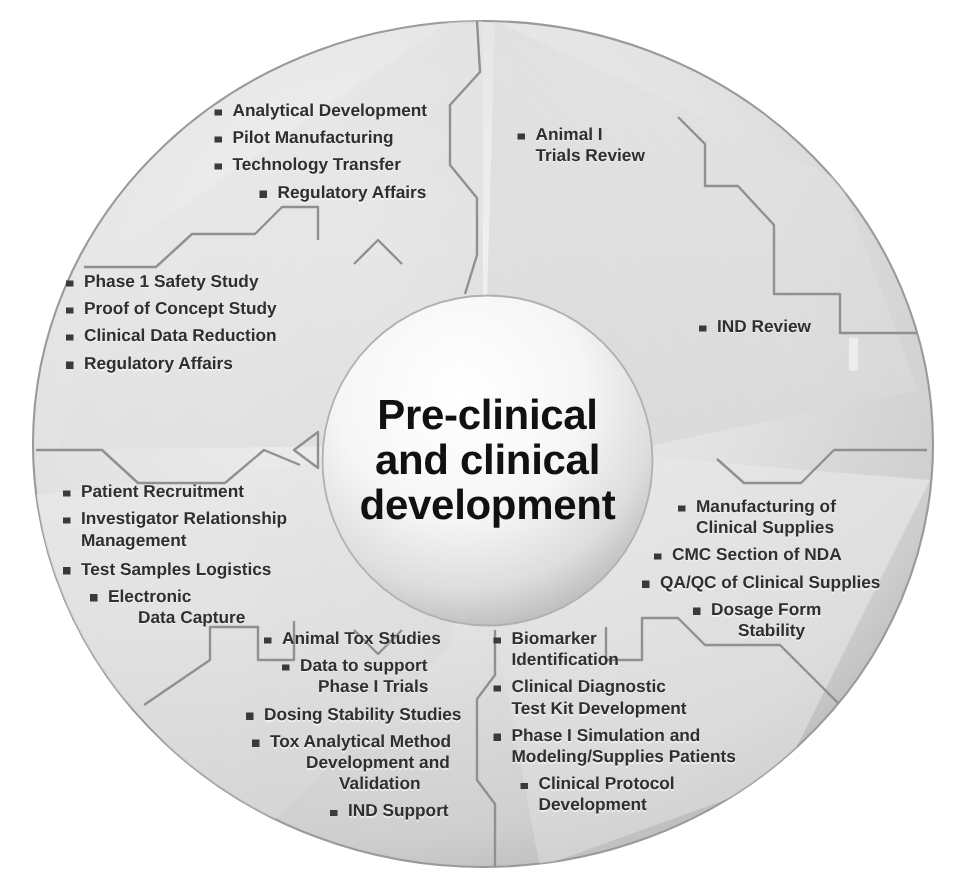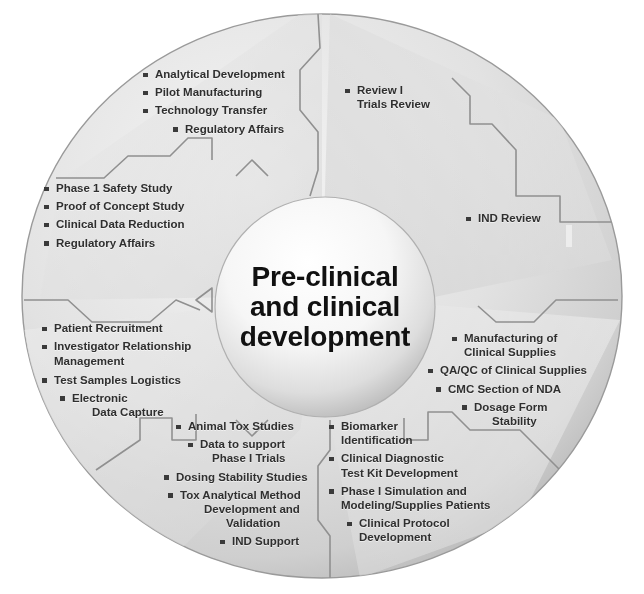--- a/index.html
+++ b/index.html
@@ -145,21 +145,21 @@
       <ul>
         <li>Analytical Development</li>
         <li>Pilot Manufacturing</li>
         <li>Technology Transfer</li>
         <li style="margin-left:30px;">Regulatory Affairs</li>
       </ul>
     </div>
 
     <div class="seg" id="seg-top-right" style="left:345px;top:84px;">
       <ul>
-        <li style="margin-bottom:1px;">Review I</li>
+        <li style="margin-bottom:1px;">Animal I</li>
         <li class="nodot">Trials Review</li>
       </ul>
     </div>
 
     <div class="seg" id="seg-left-upper" style="left:44px;top:182px;">
       <ul>
         <li>Phase 1 Safety Study</li>
         <li>Proof of Concept Study</li>
         <li>Clinical Data Reduction</li>
         <li>Regulatory Affairs</li>
@@ -180,22 +180,22 @@
         <li>Test Samples Logistics</li>
         <li style="margin-left:18px;margin-bottom:1px;">Electronic</li>
         <li class="nodot" style="margin-left:38px;">Data Capture</li>
       </ul>
     </div>
 
     <div class="seg" id="seg-right-lower" style="left:452px;top:332px;">
       <ul>
         <li style="margin-bottom:1px;">Manufacturing of</li>
         <li class="nodot">Clinical Supplies</li>
+        <li style="margin-left:-16px;">CMC Section of NDA</li>
         <li style="margin-left:-24px;">QA/QC of Clinical Supplies</li>
-        <li style="margin-left:-16px;">CMC Section of NDA</li>
         <li style="margin-left:10px;margin-bottom:1px;">Dosage Form</li>
         <li class="nodot" style="margin-left:28px;">Stability</li>
       </ul>
     </div>
 
     <div class="seg" id="seg-bottom-left" style="left:170px;top:420px;">
       <ul>
         <li style="margin-left:6px;">Animal Tox Studies</li>
         <li style="margin-left:18px;margin-bottom:1px;">Data to support</li>
         <li class="nodot" style="margin-left:30px;">Phase I Trials</li>

